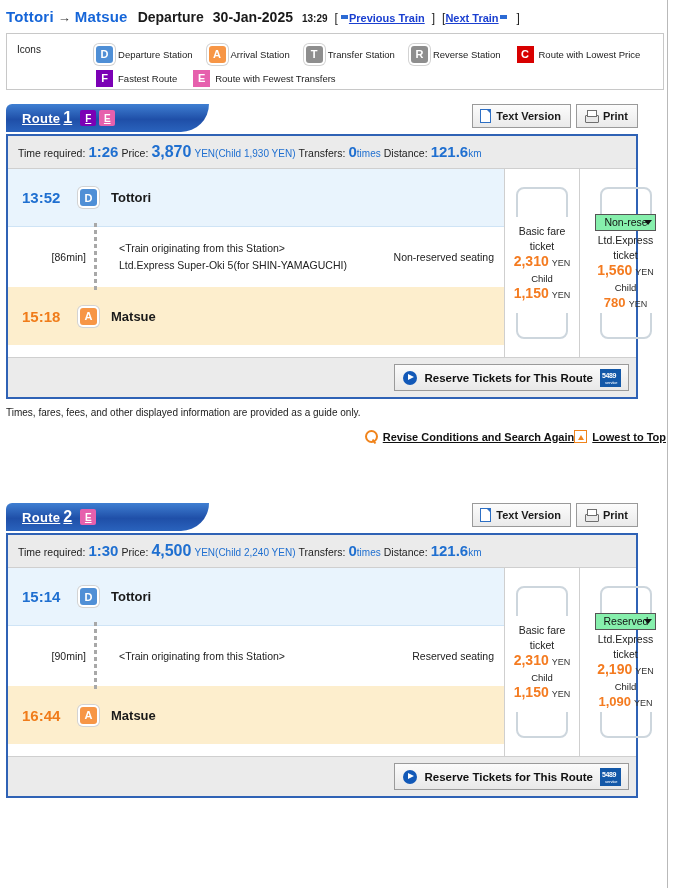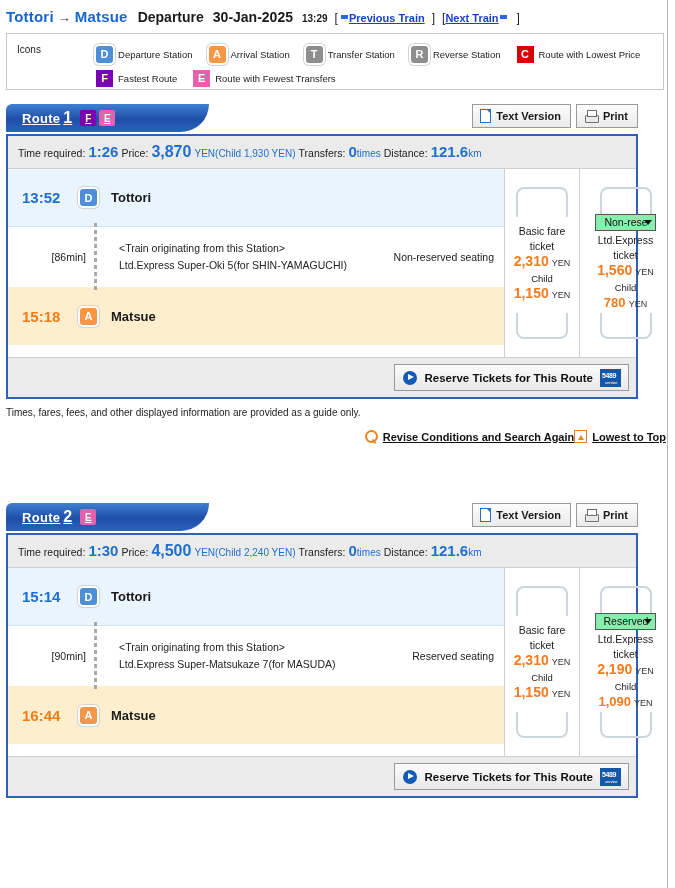--- a/index.html
+++ b/index.html
@@ -500,21 +500,20 @@
           <div class="st-row dep">
             <span class="st-time">15:14</span>
             <span class="sq rounded sq-d">D</span>
             <span class="st-name">Tottori</span>
           </div>
           <div class="seg-row">
             <span class="seg-dur">[90min]</span>
             <span class="seg-line"></span>
             <span class="seg-mid">
               <div class="seg-l1">&lt;Train originating from this Station&gt;</div>
-              <div class="seg-l2">Ltd.Express Super-Matsukaze 7(for MASUDA)</div>
             </span>
             <span class="seg-seat">Reserved seating</span>
           </div>
           <div class="st-row arr">
             <span class="st-time">16:44</span>
             <span class="sq rounded sq-a">A</span>
             <span class="st-name">Matsue</span>
           </div>
         </div>
 

